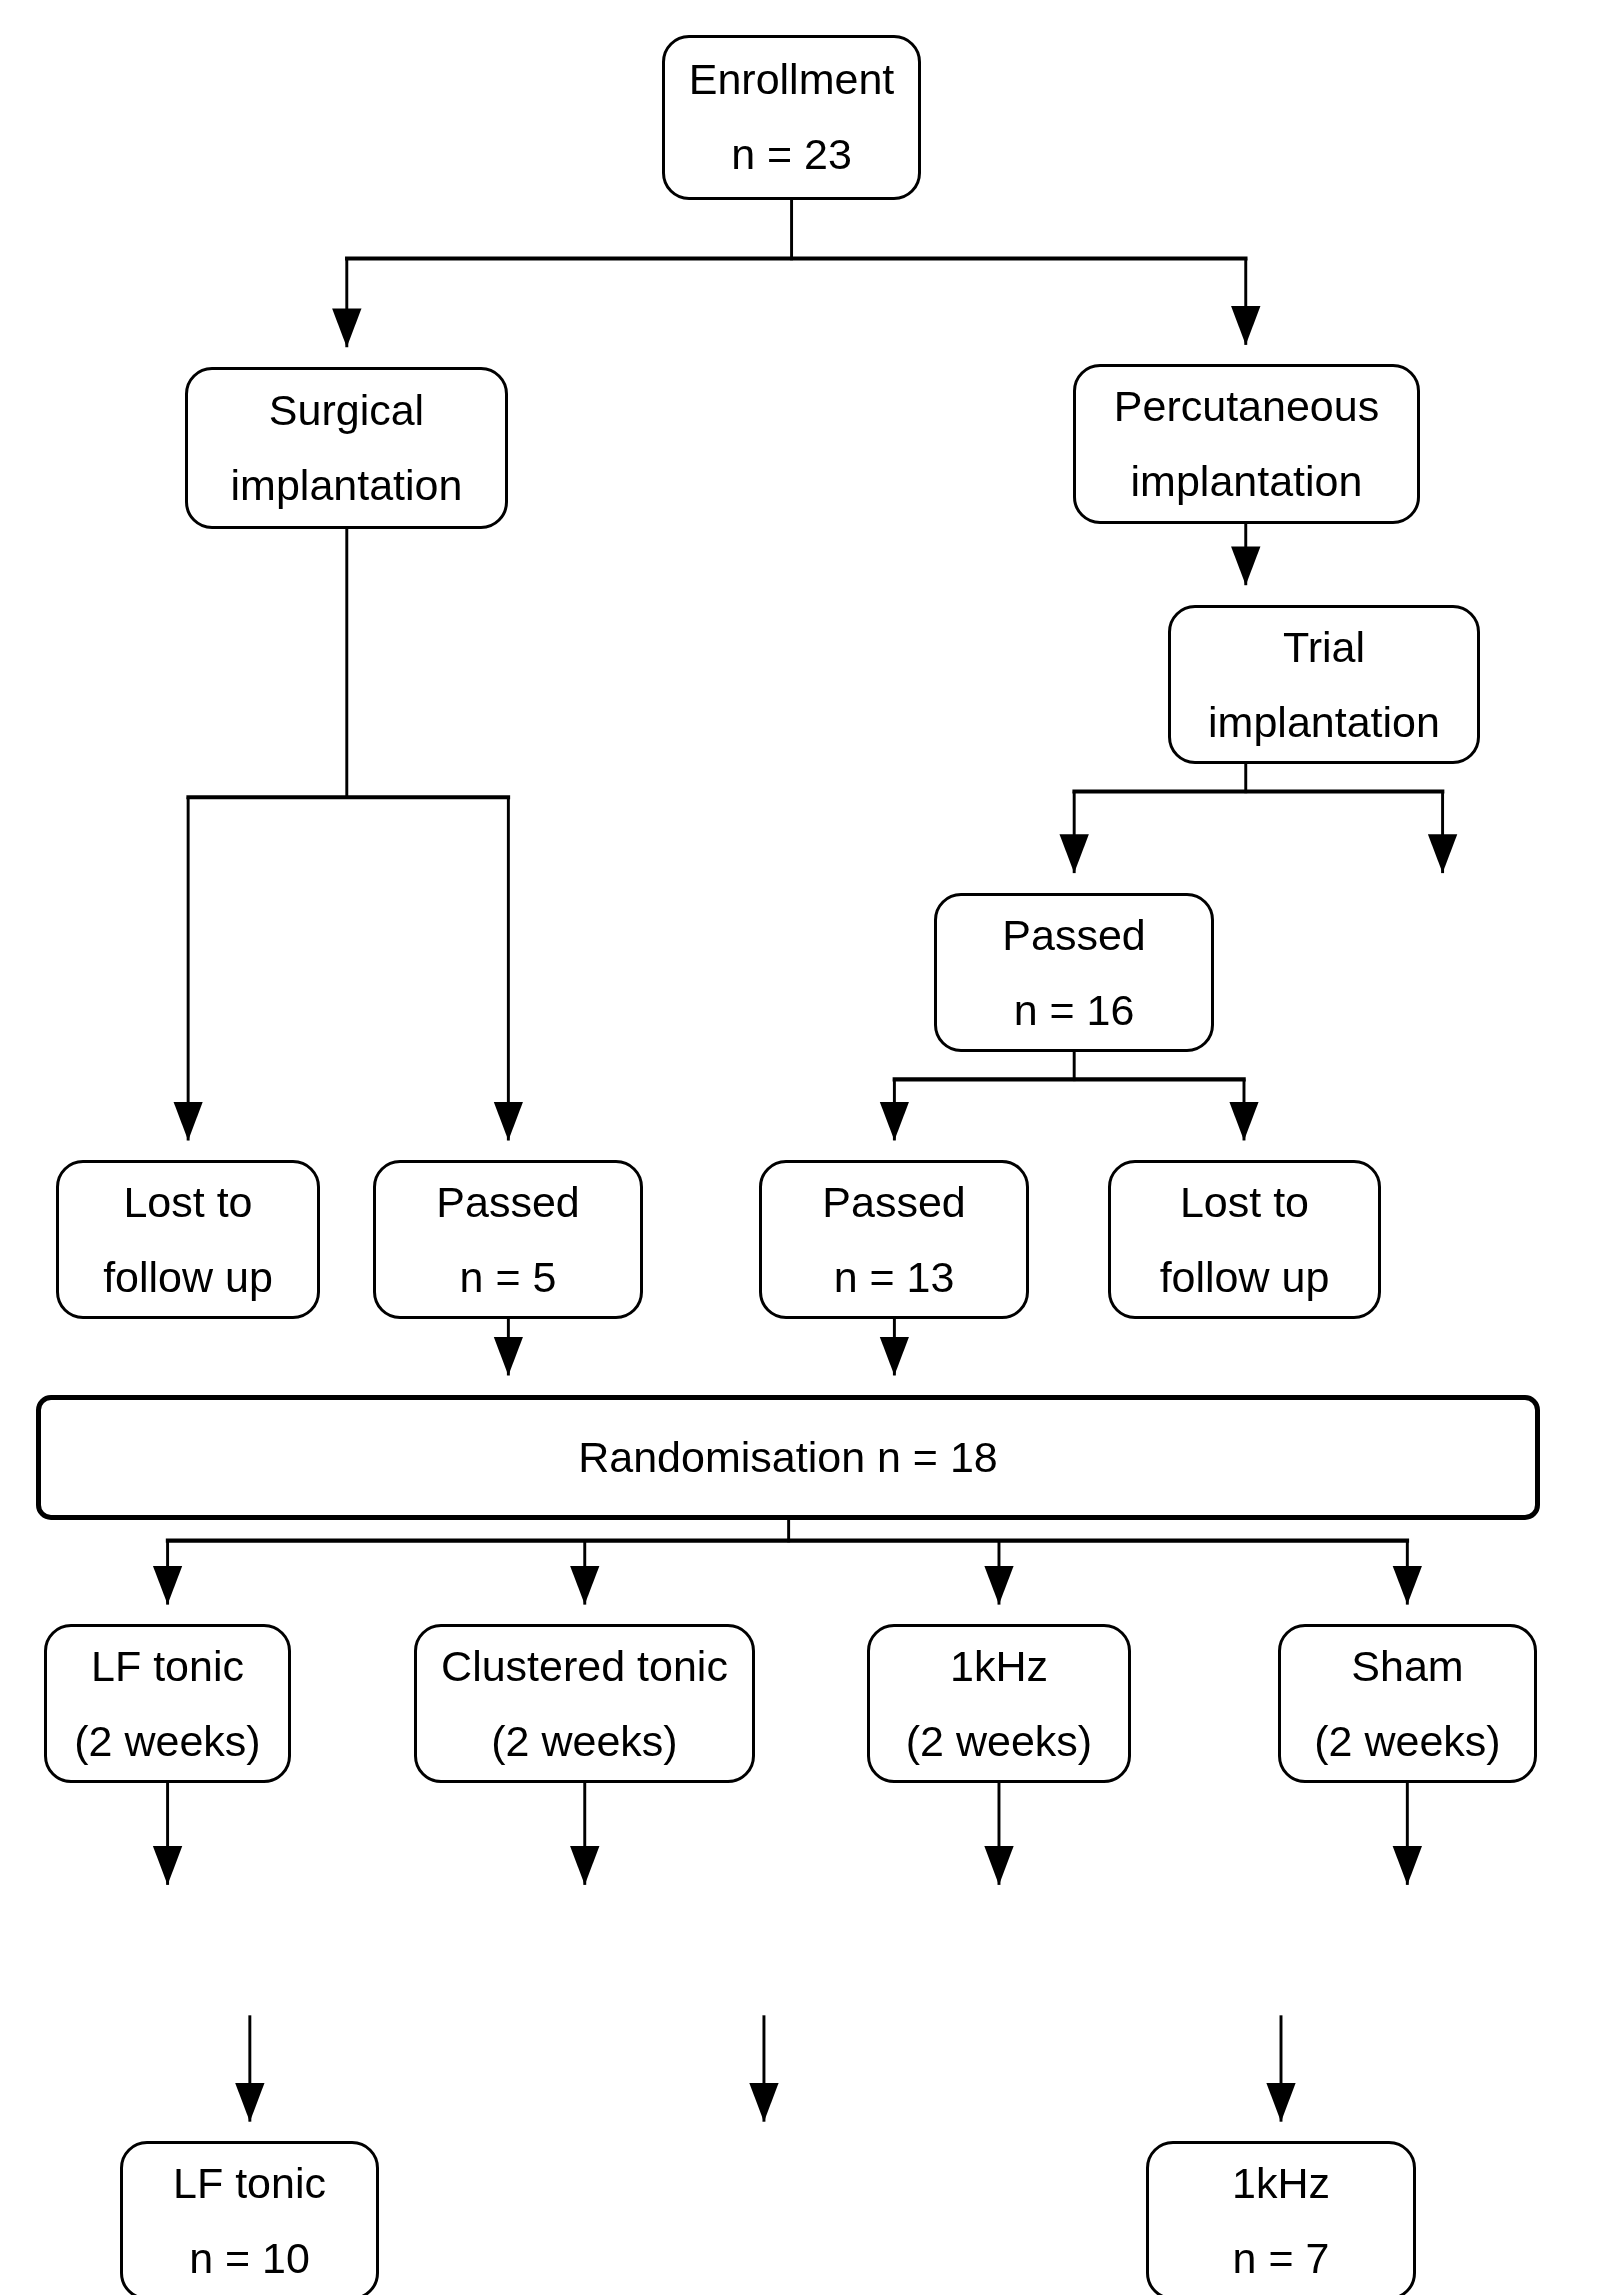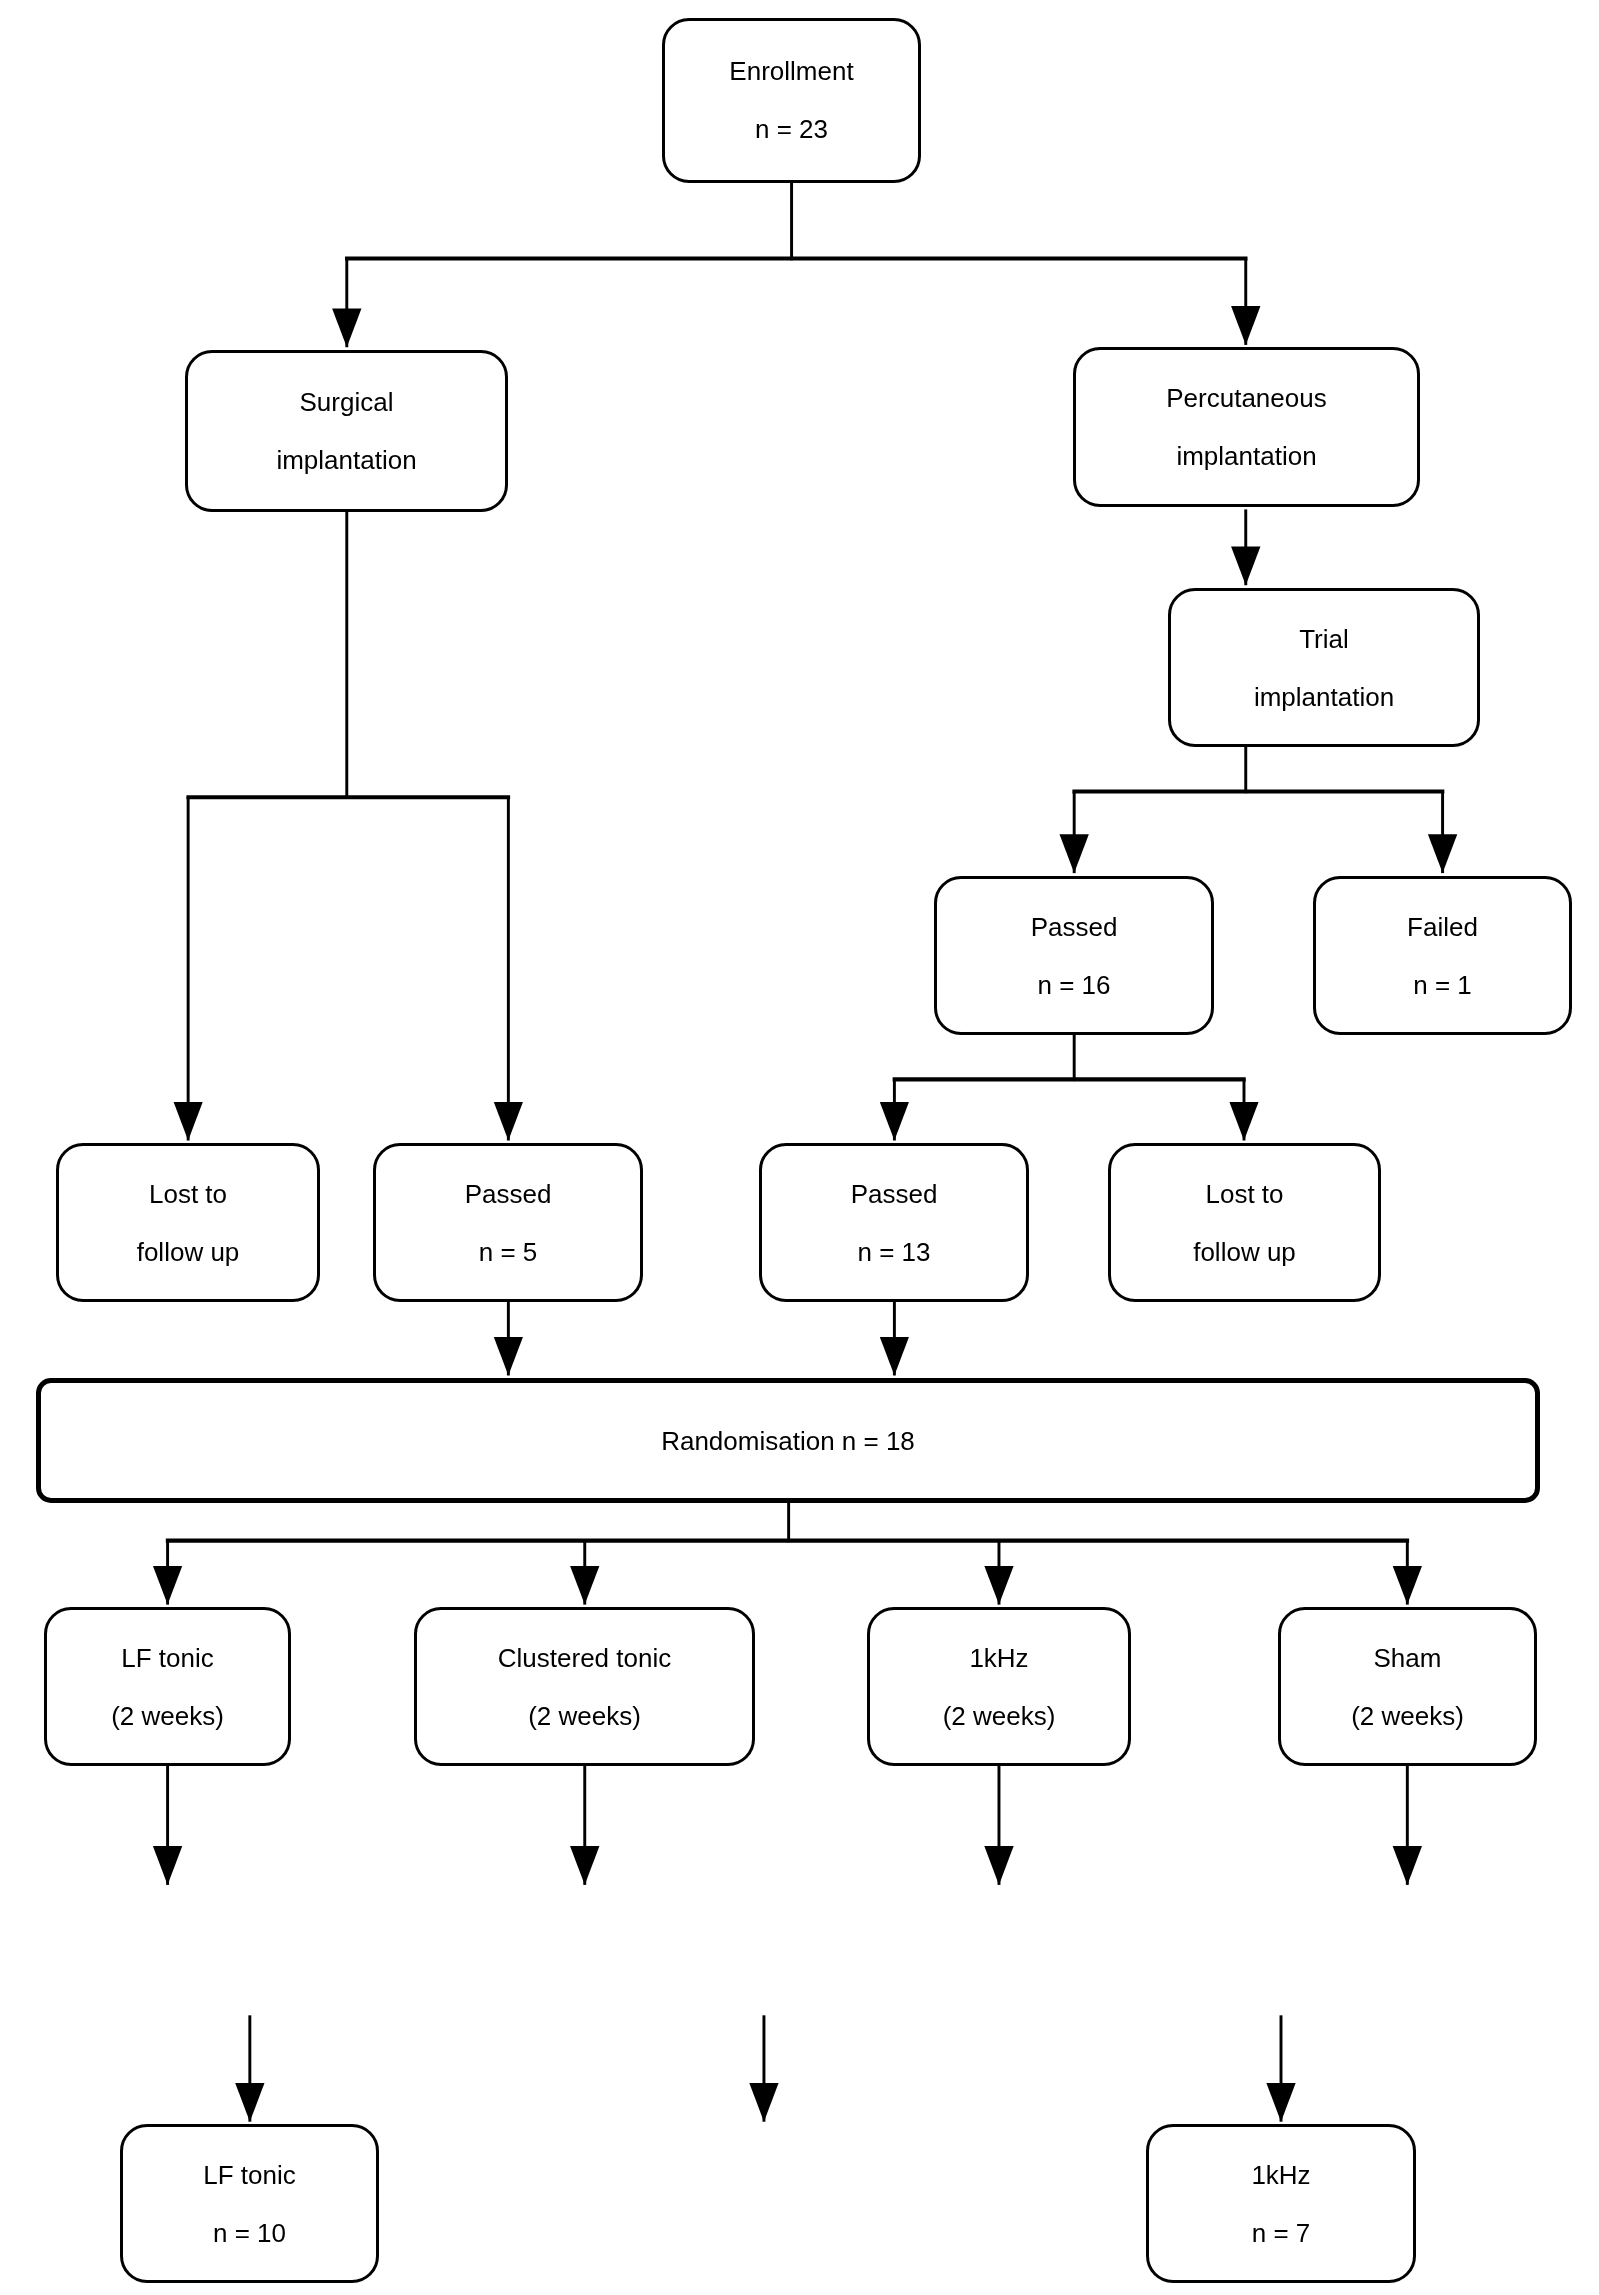--- a/index.html
+++ b/index.html
@@ -32,23 +32,24 @@
     box-sizing: border-box;
     background: #ffffff;
     border: 3.5px solid #000000;
     border-radius: 27px;
     display: flex;
     flex-direction: column;
     justify-content: center;
     align-items: center;
     gap: 32px;
     text-align: center;
-    font-size: 26px;
+    font-size: 43px;
     line-height: 1;
     letter-spacing: 0px;
+    margin-top: 17px;
   }
   .node.bar {
     border-width: 5.3px;
     border-radius: 15px;
     gap: 0;
   }
   .ln {
     display: block;
     white-space: nowrap;
   }
@@ -118,24 +119,20 @@
   <div class="node" style="left:1168px; top:588px; width:312px; height:159px">
     <span class="ln">Trial</span>
     <span class="ln">implantation</span>
   </div>
 
   <div class="node" style="left:934px; top:876px; width:280px; height:159px">
     <span class="ln">Passed</span>
     <span class="ln">n = 16</span>
   </div>
 
-  <div class="node" style="left:1313px; top:876px; width:259px; height:159px">
-    <span class="ln">Failed</span>
-    <span class="ln">n = 1</span>
-  </div>
 
   <div class="node" style="left:56px; top:1143px; width:264px; height:159px">
     <span class="ln">Lost to</span>
     <span class="ln">follow up</span>
   </div>
 
   <div class="node" style="left:373px; top:1143px; width:270px; height:159px">
     <span class="ln">Passed</span>
     <span class="ln">n = 5</span>
   </div>

